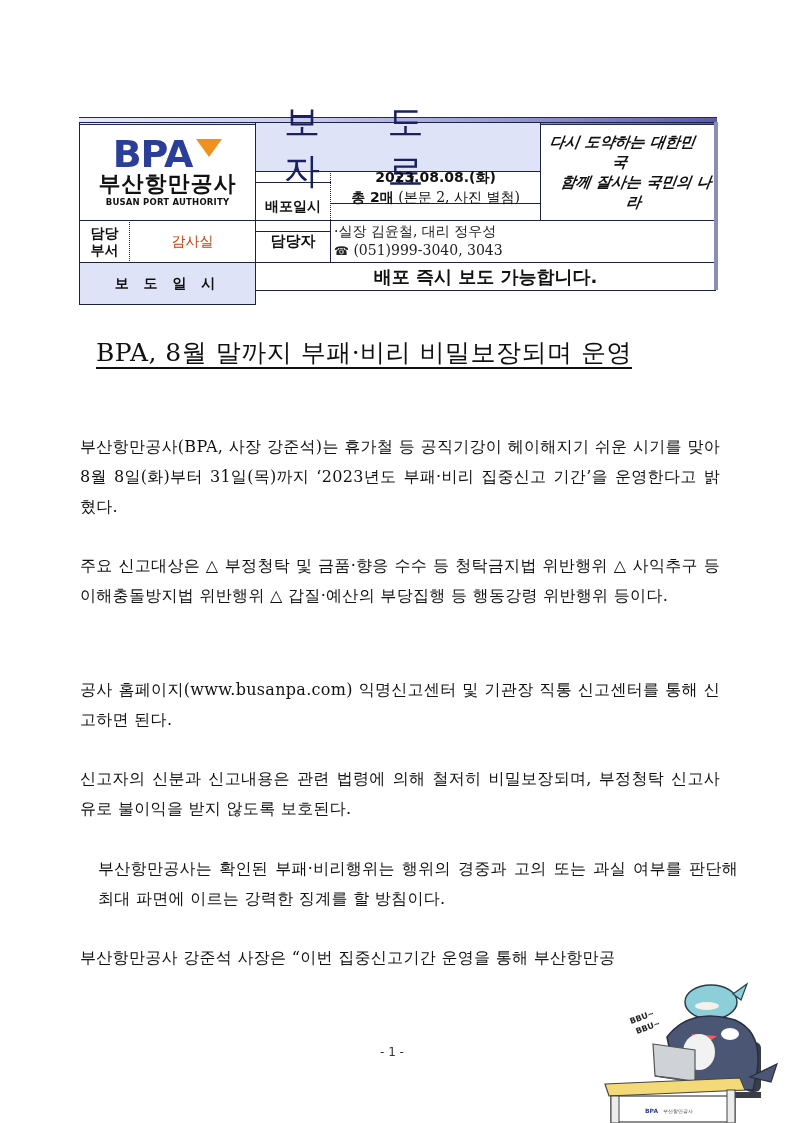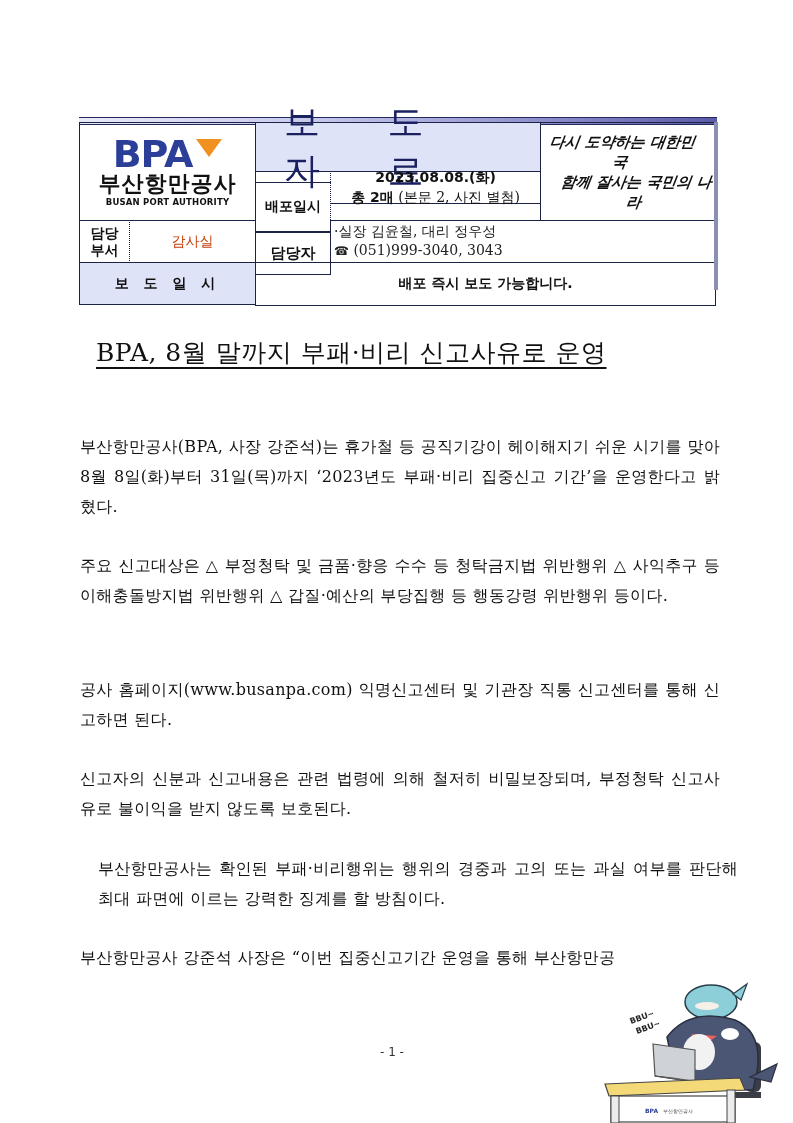--- a/index.html
+++ b/index.html
@@ -73,43 +73,43 @@
 
 <div class="cell sans bold" style="left:79px;top:220px;width:51px;height:43px;flex-direction:column;font-size:14px;line-height:17px;border-right:1px dotted #1c2244;">
   <span>담당</span>
   <span>부서</span>
 </div>
 
 <div class="cell" style="left:129px;top:220px;width:127px;height:43px;font-size:14px;color:#c2410c;border-left:1px dotted #1c2244;align-items:center;">
   <span>감사실</span>
 </div>
 
-<div class="cell sans bold" style="left:255px;top:232px;width:76px;height:43px;font-size:15px;">
+<div class="cell sans bold" style="left:255px;top:220px;width:76px;height:43px;font-size:15px;">
   <span>담당자</span>
 </div>
 
 <div class="cell" style="left:330px;top:220px;width:386px;height:43px;flex-direction:column;align-items:flex-start;justify-content:center;padding-left:3px;font-size:14px;line-height:19px;color:#222;border-left:1px dotted #1c2244;">
   <div>·실장 김윤철, 대리 정우성</div>
   <div>
     <span style="font-weight:bold;font-family:'DejaVu Sans',sans-serif;font-size:12px;">☎</span>
     <span>(051)999-3040, 3043</span>
   </div>
 </div>
 
 <div class="cell lav sans bold" style="left:79px;top:262px;width:177px;height:43px;font-size:14px;letter-spacing:5px;">
   <span>보 도 일 시</span>
 </div>
 
-<div class="cell sans bold" style="left:255px;top:262px;width:461px;height:44px;font-size:14px;">
+<div class="cell sans bold" style="left:255px;top:262px;width:461px;height:29px;font-size:18px;">
   <span>배포 즉시 보도 가능합니다.</span>
 </div>
 
 <div class="rightshadow"></div>
 
-<div class="doc-title">BPA, 8월 말까지 부패·비리 신고사유로 운영</div>
+<div class="doc-title">BPA, 8월 말까지 부패·비리 비밀보장되며 운영</div>
 
 <div class="para" style="top:432px;"> 부산항만공사(BPA, 사장 강준석)는 휴가철 등 공직기강이 헤이해지기 쉬운 시기를 맞아 8월 8일(화)부터 31일(목)까지 ‘2023년도 부패·비리 집중신고 기간’을 운영한다고 밝혔다.</div>
 <div class="para" style="top:551px;">  주요 신고대상은 △ 부정청탁 및 금품·향응 수수 등 청탁금지법 위반행위 △ 사익추구 등 이해충돌방지법 위반행위 △ 갑질·예산의 부당집행 등 행동강령 위반행위 등이다.</div>
 <div class="para" style="top:675px;"> 공사 홈페이지(www.busanpa.com) 익명신고센터 및 기관장 직통 신고센터를 통해 신고하면 된다.</div>
 <div class="para" style="top:764px;"> 신고자의 신분과 신고내용은 관련 법령에 의해 철저히 비밀보장되며, 부정청탁 신고사유로 불이익을 받지 않도록 보호된다.</div>
 <div class="para" style="top:854px;margin-left:18px;"> 부산항만공사는 확인된 부패·비리행위는 행위의 경중과 고의 또는 과실 여부를 판단해 최대 파면에 이르는 강력한 징계를 할 방침이다.</div>
 <div class="para" style="top:943px;white-space:nowrap;"> 부산항만공사 강준석 사장은 “이번 집중신고기간 운영을 통해 부산항만공</div>
 
 <div class="mascot">
   <svg width="198" height="151" viewBox="0 0 198 151">

